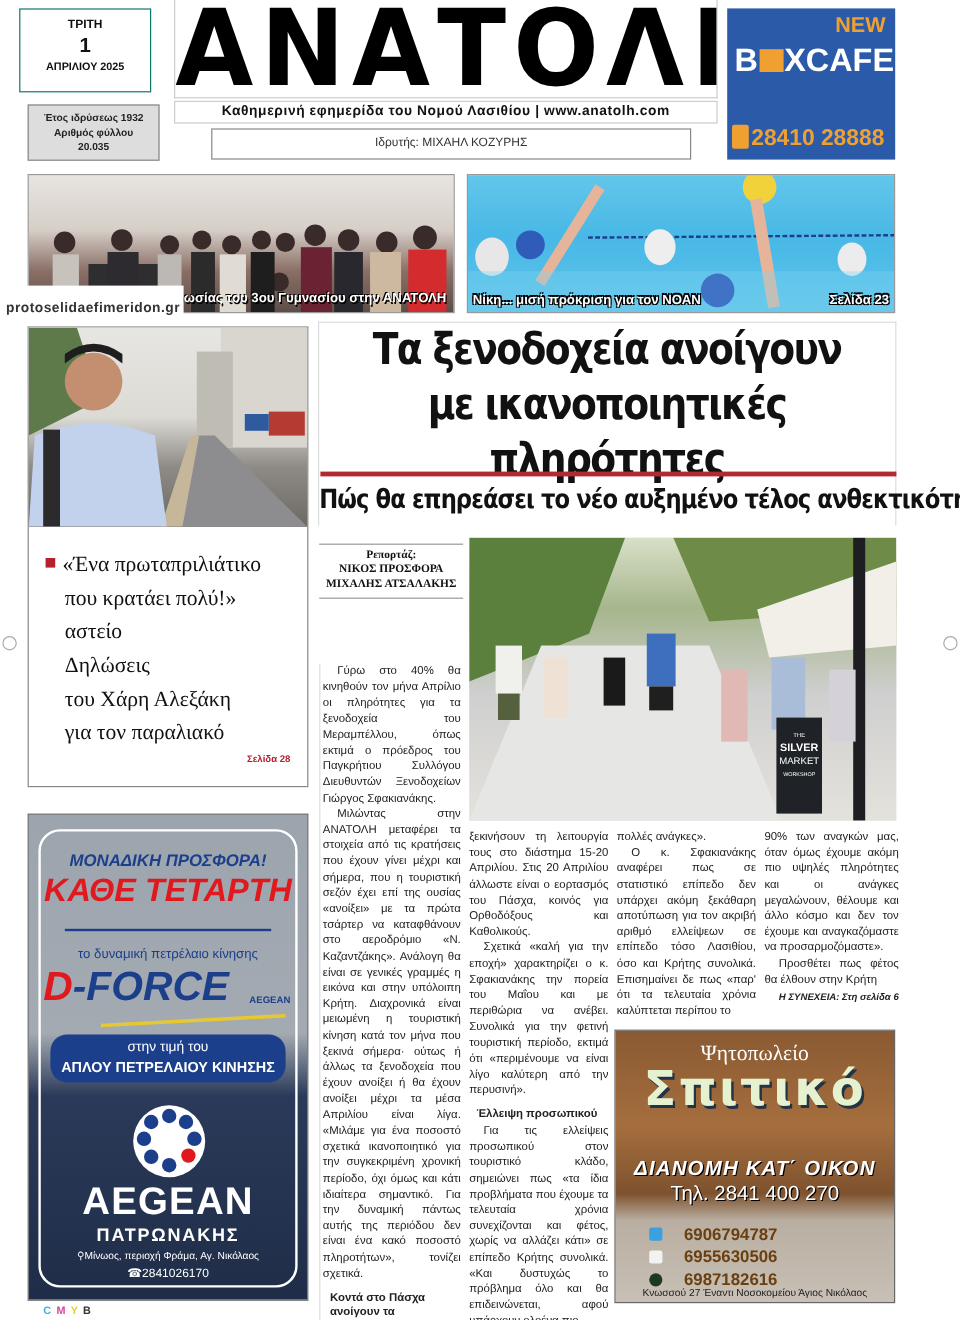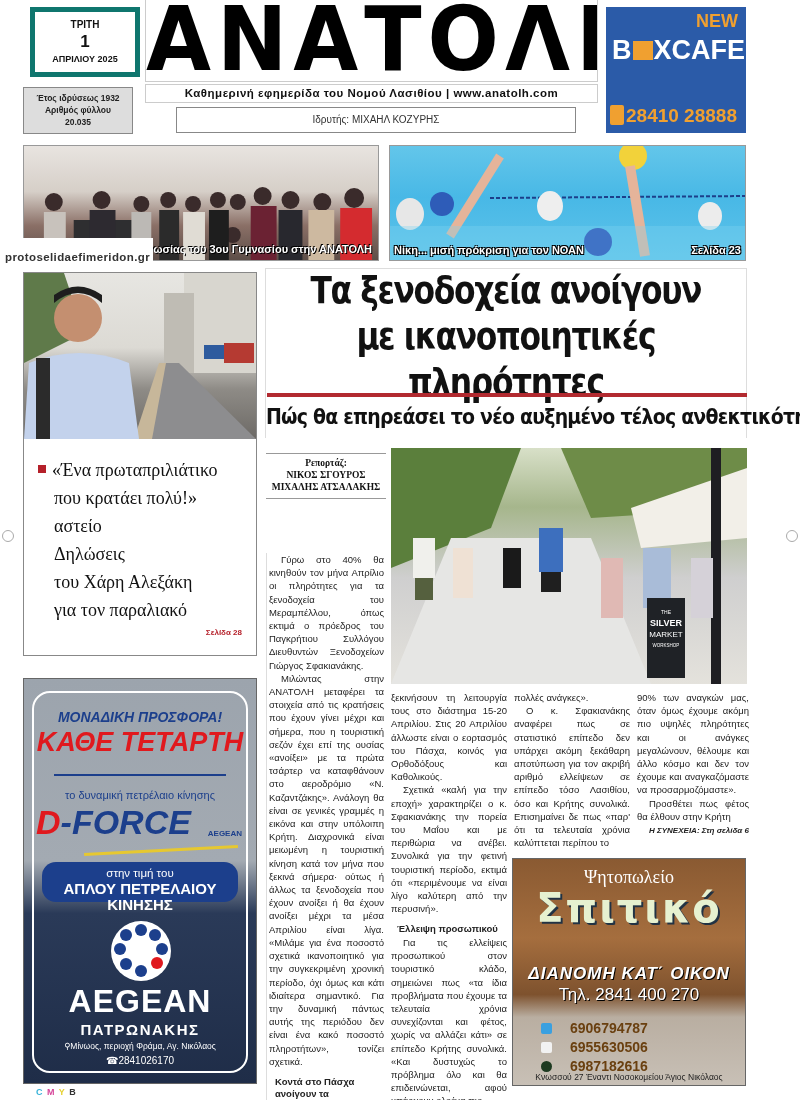--- a/index.html
+++ b/index.html
@@ -1,20 +1,20 @@
 <!DOCTYPE html>
 <html><head>
 <meta charset="utf-8">
 <style>
   * { box-sizing: border-box; margin: 0; padding: 0; }
   body { width: 800px; height: 1100px; background: #fff; position: relative; overflow: hidden; font-family: "Liberation Sans", sans-serif; color: #111; }
   .abs { position: absolute; }
 
   
-  .datebox { left: 30px; top: 7px; width: 110px; height: 70px; border: 5px solid #0f766e; text-align: center; }
+  .datebox { left: 16px; top: 7px; width: 110px; height: 70px; border: 1px solid #0f766e; text-align: center; }
   .datebox .day { font-size: 10px; font-weight: bold; margin-top: 7px; }
   .datebox .num { font-size: 17px; font-weight: bold; margin-top: 2px; }
   .datebox .month { font-size: 9px; font-weight: bold; margin-top: 2px; }
   .infobox { left: 23px; top: 87px; width: 110px; height: 47px; border: 1px solid #888; background: #ddd; text-align: center; font-size: 8.5px; line-height: 12px; padding-top: 4px; font-weight: bold; color: #222; }
   .mast { left: 145px; top: 0; width: 453px; height: 82px; border: 1px solid #ccc; border-top: none; text-align: center; overflow: hidden; }
   .mast .logo { font-family: "DejaVu Sans", sans-serif; font-weight: bold; font-size: 84px; letter-spacing: 6px; line-height: 84px; margin-top: -2px; transform: scaleY(1.05); color: #000; }
   .tagline { left: 145px; top: 84px; width: 453px; height: 19px; border: 1px solid #ccc; text-align: center; font-size: 11.5px; font-weight: bold; line-height: 17px; letter-spacing: 0.5px; }
   .founder { left: 176px; top: 107px; width: 400px; height: 26px; border: 1px solid #888; text-align: center; font-size: 10px; line-height: 24px; color: #333; }
   .boxcafe { left: 606px; top: 7px; width: 140px; height: 126px; background: #2b5ba8; color: #fff; }
   .boxcafe .new { position: absolute; right: 8px; top: 4px; color: #f0a030; font-weight: bold; font-size: 18px; }
@@ -47,21 +47,21 @@
   .aegean .frame { position: absolute; left: 8px; top: 12px; right: 8px; bottom: 10px; border: 2px solid #fff; border-radius: 18px; }
   .aegean .t1 { position: absolute; top: 30px; width: 100%; text-align: center; color: #1c3f8c; font-weight: bold; font-style: italic; font-size: 14px; }
   .aegean .t2 { position: absolute; top: 48px; width: 100%; text-align: center; color: #e0191e; font-weight: bold; font-style: italic; font-size: 27px; letter-spacing: 0px; }
   .aegean .rule { position: absolute; top: 95px; left: 30px; right: 30px; height: 2px; background: #1c3f8c; }
   .aegean .t3 { position: absolute; top: 110px; width: 100%; text-align: center; color: #1c3f8c; font-size: 11px; }
   .aegean .t4 { position: absolute; top: 124px; left: 12px; color: #1c3f8c; font-weight: bold; font-style: italic; font-size: 34px; }
   .aegean .t4 .d { color: #e0191e; }
   .aegean .mini { position: absolute; top: 150px; right: 14px; color: #1c3f8c; font-size: 8px; font-weight: bold; }
   .aegean .swoosh { position: absolute; top: 170px; left: 60px; right: 18px; height: 3px; background: #e6c830; transform: rotate(-3deg); }
   .aegean .pill { position: absolute; top: 183px; left: 18px; right: 18px; height: 40px; background: #1c3f8c; border-radius: 14px; color: #fff; text-align: center; font-size: 11.5px; line-height: 16px; padding-top: 3px; }
-  .aegean .pill .b { font-weight: bold; font-size: 15px; }
+  .aegean .pill .b { font-weight: bold; font-size: 12px; }
   .aegean .logo-circle { position: absolute; top: 242px; left: 87px; width: 60px; height: 60px; border-radius: 50%; background: #fff; }
   .aegean .logo-circle .dot { position: absolute; width: 12px; height: 12px; border-radius: 50%; background: #1c3f8c; }
   .aegean .brand { position: absolute; top: 304px; width: 100%; text-align: center; color: #fff; font-weight: bold; font-size: 32px; letter-spacing: 1px; }
   .aegean .owner { position: absolute; top: 342px; width: 100%; text-align: center; color: #fff; font-weight: bold; font-size: 15px; letter-spacing: 1.5px; }
   .aegean .addr { position: absolute; top: 362px; width: 100%; text-align: center; color: #fff; font-size: 8.5px; }
   .aegean .tel { position: absolute; top: 376px; width: 100%; text-align: center; color: #fff; font-size: 10px; }
   .cmyb { left: 36px; top: 1087px; font-size: 9px; font-weight: bold; letter-spacing: 1px; }
 
   
   .headline { left: 265px; top: 268px; width: 482px; text-align: center; font-family: "DejaVu Sans", sans-serif; font-weight: bold; font-size: 36.5px; line-height: 46px; letter-spacing: -1.6px; transform: scaleX(0.86); transform-origin: left top; width: 560px; }
@@ -236,21 +236,21 @@
 <div class="abs headframe"></div>
 <div class="abs headline">
   <div>Τα ξενοδοχεία ανοίγουν</div>
   <div>με ικανοποιητικές πληρότητες</div>
 </div>
 <div class="abs redrule"></div>
 <div class="abs subhead">Πώς θα επηρεάσει το νέο αυξημένο τέλος ανθεκτικότητας</div>
 
 <div class="abs byline">
   <div>Ρεπορτάζ:</div>
-  <div>ΝΙΚΟΣ ΣΓΟΥΡΟΣ</div>
+  <div>ΝΙΚΟΣ ΠΡΟΣΦΟΡΑ</div>
   <div>ΜΙΧΑΛΗΣ ΑΤΣΑΛΑΚΗΣ</div>
 </div>
 
 <div class="col c1">
   <p>Γύρω στο 40% θα κινηθούν τον μήνα Απρίλιο οι πληρότητες για τα ξενοδοχεία του Μεραμπέλλου, όπως εκτιμά ο πρόεδρος του Παγκρήτιου Συλλόγου Διευθυντών Ξενοδοχείων Γιώργος Σφακιανάκης.</p>
   <p>Μιλώντας στην ΑΝΑΤΟΛΗ μεταφέρει τα στοιχεία από τις κρατήσεις που έχουν γίνει μέχρι και σήμερα, που η τουριστική σεζόν έχει επί της ουσίας «ανοίξει» με τα πρώτα τσάρτερ να καταφθάνουν στο αεροδρόμιο «Ν. Καζαντζάκης». Ανάλογη θα είναι σε γενικές γραμμές η εικόνα και στην υπόλοιπη Κρήτη. Διαχρονικά είναι μειωμένη η τουριστική κίνηση κατά τον μήνα που ξεκινά σήμερα· ούτως ή άλλως τα ξενοδοχεία που έχουν ανοίξει ή θα έχουν ανοίξει μέχρι τα μέσα Απριλίου είναι λίγα. «Μιλάμε για ένα ποσοστό σχετικά ικανοποιητικό για την συγκεκριμένη χρονική περίοδο, όχι όμως και κάτι ιδιαίτερα σημαντικό. Για την δυναμική πάντως αυτής της περιόδου δεν είναι ένα κακό ποσοστό πληροτήτων», τονίζει σχετικά.</p>
   <h4>Κοντά στο Πάσχα ανοίγουν τα περισσότερα</h4>
   <p>Οι περισσότερες ξενοδοχειακές μονάδες θα</p>
 </div>
 

